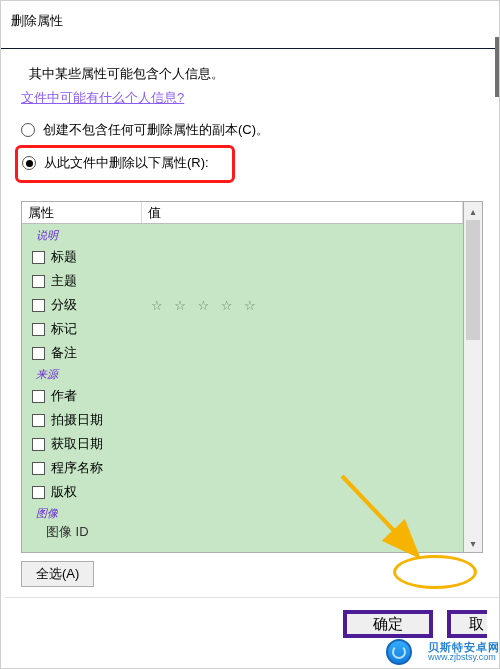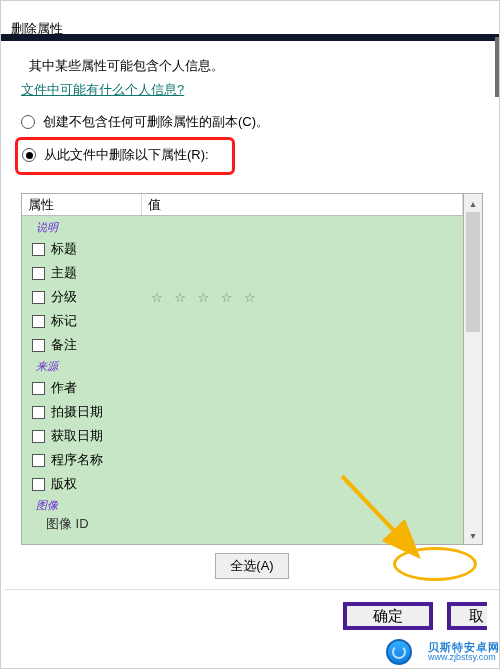--- a/index.html
+++ b/index.html
@@ -1,25 +1,25 @@
 <!DOCTYPE html>
 <html><head>
 <meta charset="utf-8">
 <style>
   * { box-sizing: border-box; margin: 0; padding: 0; }
   html, body { font-family: "Microsoft YaHei", "SimSun", sans-serif; font-size: 13px; color: #000; }
   body { width: 500px; height: 669px; background: #fff; position: relative; overflow: hidden; }
 
   .dialog { width: 500px; height: 669px; background: #fff; border: 1px solid #cfcfcf; display: flex; flex-direction: column; position: relative; }
 
-  .titlebar { height: 40px; line-height: 32px; padding: 12px 10px; border-bottom: 7px solid #0f172a; font-size: 13px; background: #fff; }
+  .titlebar { height: 48px; line-height: 32px; padding: 4px 10px; border-bottom: 1px solid #0f172a; font-size: 13px; background: #fff; }
   .content { padding: 16px 16px 0 20px; flex: 1; display: flex; flex-direction: column; }
 
   .intro-text { margin-bottom: 6px; font-size: 13px; margin-left: 8px; }
-  .info-link { color: #0f766e; text-decoration: underline; cursor: pointer; font-size: 13px; display: inline-block; margin-bottom: 14px; }
+  .info-link { color: #8b5cf6; text-decoration: underline; cursor: pointer; font-size: 13px; display: inline-block; margin-bottom: 14px; }
 
   .radio-group { margin-bottom: 10px; }
   .radio-item { display: flex; align-items: center; margin-bottom: 10px; font-size: 13px; }
   .radio { width: 14px; height: 14px; border-radius: 50%; border: 1px solid #555; margin-right: 8px; display: inline-flex; align-items: center; justify-content: center; background: #fff; }
   .radio.checked::after { content: ""; width: 7px; height: 7px; background: #000; border-radius: 50%; display: block; }
 
   .highlight-box { border: 3px solid #ff1a1a; border-radius: 6px; padding: 6px 8px 8px 4px; margin: -4px 0 8px -6px; width: 220px; }
 
   .list-wrapper { display: flex; border: 1px solid #adadad; height: 352px; margin-bottom: 8px; }
   .list-inner { flex: 1; background: #c6e6c6; overflow: hidden; border-right: 1px solid #adadad; position: relative; }
@@ -36,21 +36,21 @@
   .item-row .label { width: 100px; flex: 0 0 100px; }
   .item-row .val { flex: 1; color: #6a8a6a; font-size: 13px; letter-spacing: 4px; }
 
   .cut-row { padding-left: 24px; font-size: 13px; color: #333; height: 18px; overflow: hidden; }
 
   .scrollbar { width: 18px; background: #f0f0f0; display: flex; flex-direction: column; }
   .scroll-arrow { height: 18px; display: flex; align-items: center; justify-content: center; color: #606060; font-size: 10px; cursor: pointer; }
   .scroll-track { flex: 1; background: #f0f0f0; position: relative; }
   .scroll-thumb { position: absolute; top: 0; left: 2px; right: 2px; height: 120px; background: #cfcfcf; border-radius: 0; }
 
-  .select-all-row { display: flex; justify-content: center; margin-bottom: 10px; position: relative; }
+  .select-all-row { display: flex; justify-content: flex-start; margin-bottom: 10px; position: relative; }
   .select-all-btn { background: #efefef; border: 1px solid #adadad; padding: 3px 14px; font-size: 13px; cursor: pointer; position: relative; z-index: 2; }
   .ring { position: absolute; right: 6px; top: -6px; width: 84px; height: 34px; border: 3px solid #f6b400; border-radius: 50%; z-index: 1; pointer-events: none; }
 
   .button-row { display: flex; justify-content: flex-end; gap: 14px; border-top: 1px solid #e0e0e0; padding: 12px 12px 0 12px; margin: 0 -16px; height: 54px; align-items: flex-start; }
   .dlg-btn { background: #efefef; border: 4px solid #4c1d95; width: 90px; height: 28px; font-size: 15px; cursor: pointer; }
 
   
   .arrow-layer { position: absolute; pointer-events: none; left: 0; top: 0; width: 500px; height: 669px; }
 
   

